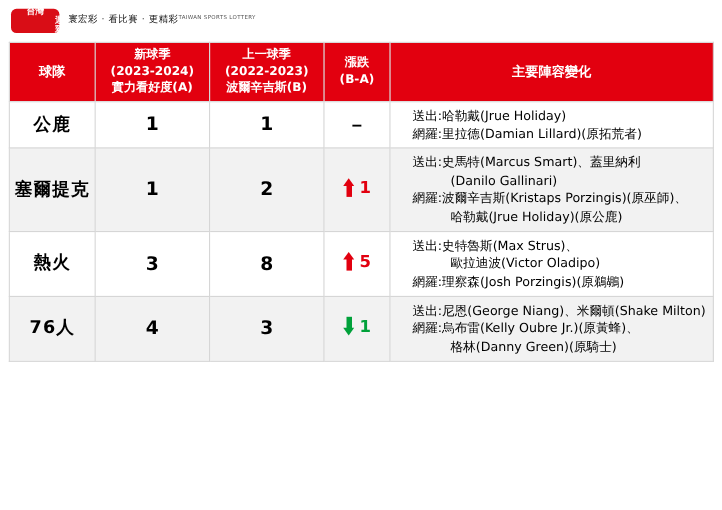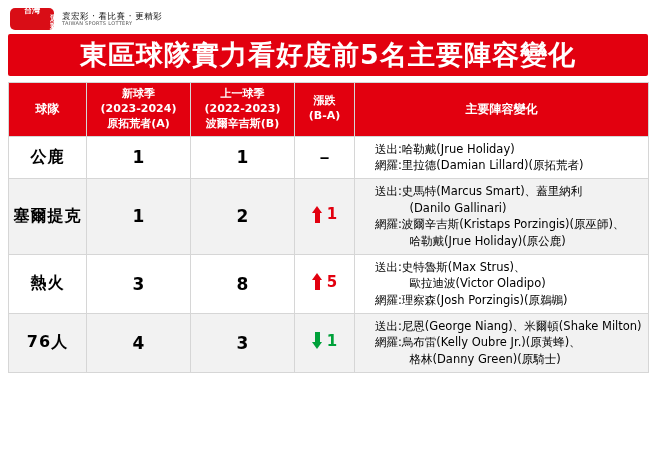--- a/index.html
+++ b/index.html
@@ -46,21 +46,21 @@
     letter-spacing: 0px;
   }
   .logo .l2 {
     font-size: 8px;
     font-weight: bold;
     letter-spacing: 0px;
     margin-left: 44px;
   }
   .brandtext {
     display: flex;
-    flex-direction: column;
+    flex-direction: row;
     justify-content: center;
     line-height: 1.1;
   }
   .brandtext .cn {
     font-size: 8.5px;
     color: #111111;
     letter-spacing: 0.5px;
   }
   .brandtext .en {
     font-size: 5px;
@@ -209,39 +209,36 @@
     <div class="logo">
       <span class="l1">台灣</span>
       <span class="l2">運彩</span>
     </div>
     <div class="brandtext">
       <span class="cn">寰宏彩 · 看比賽 · 更精彩</span>
       <span class="en">TAIWAN SPORTS LOTTERY</span>
     </div>
   </div>
 
-  <div class="titlebar">
-    <div class="title">東區球隊實力看好度前5名主要陣容變化</div>
-  </div>
 
   <table class="main">
     <colgroup>
       <col class="c-team">
       <col class="c-a">
       <col class="c-b">
       <col class="c-d">
       <col class="c-note">
     </colgroup>
     <thead>
       <tr>
         <th>球隊</th>
         <th>
           <span class="sub">新球季</span>
           <span class="sub">(2023-2024)</span>
-          <span class="sub">原拓荒者(A)</span>
+          <span class="sub">實力看好度(A)</span>
         </th>
         <th>
           <span class="sub">上一球季</span>
           <span class="sub">(2022-2023)</span>
           <span class="sub">波爾辛吉斯(B)</span>
         </th>
         <th>
           <span class="sub">漲跌</span>
           <span class="sub">(B-A)</span>
         </th>

